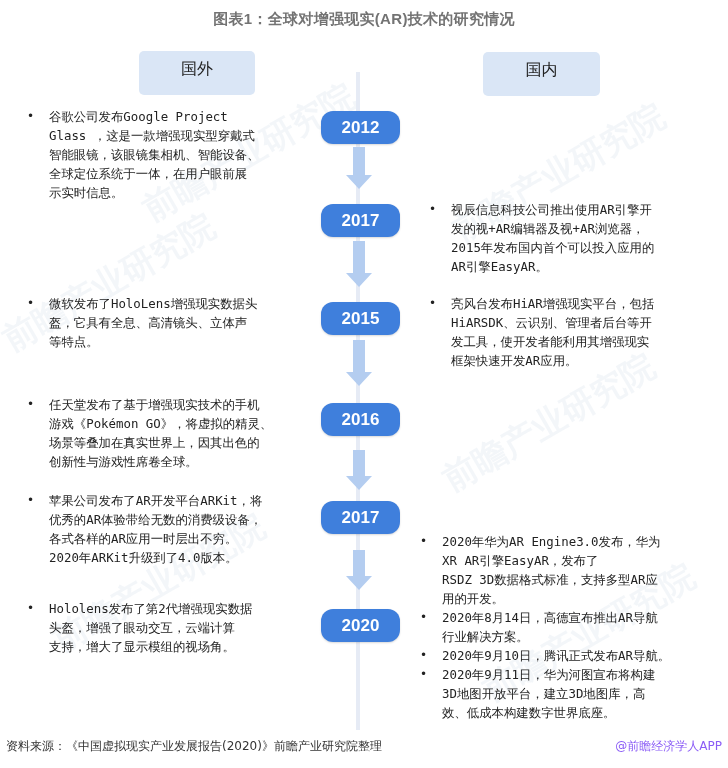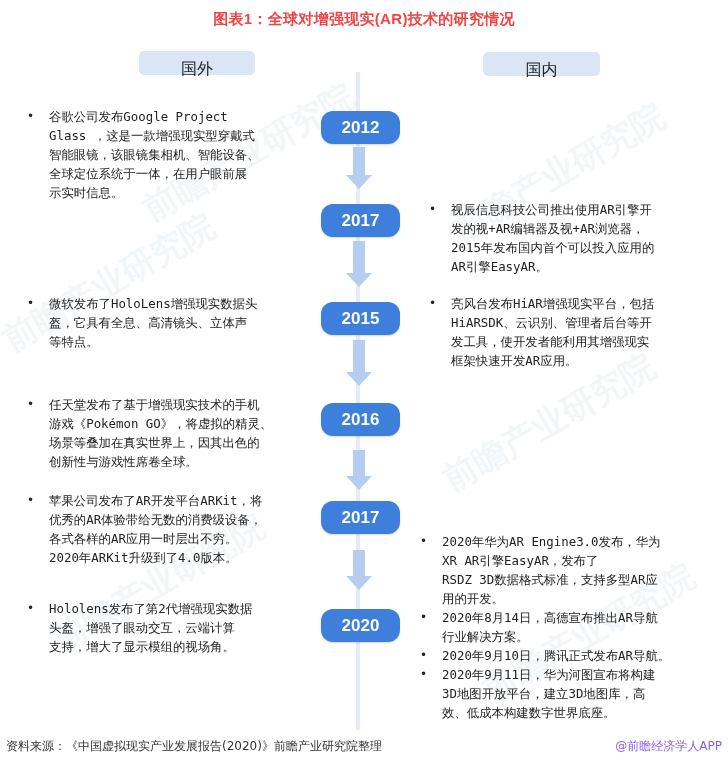--- a/index.html
+++ b/index.html
@@ -3,24 +3,24 @@
 <meta charset="utf-8">
 <style>
   html, body { margin:0; padding:0; }
   body {
     width:728px; height:768px; background:#ffffff; position:relative; overflow:hidden;
     font-family: "DejaVu Sans", sans-serif; color:#222;
   }
   .title {
     position:absolute; top:10px; left:0; width:728px; text-align:center;
     font-family:"Liberation Sans", "DejaVu Sans", sans-serif; font-weight:bold;
-    font-size:15px; color:#ef4444; letter-spacing:0.3px;
+    font-size:15px; color:#737373; letter-spacing:0.3px;
   }
   .col-header {
-    position:absolute; height:24px; line-height:36px; text-align:center;
+    position:absolute; height:44px; line-height:36px; text-align:center;
     background:#dae6f6; border-radius:5px; font-size:16px; color:#222;
   }
   .center-line {
     position:absolute; left:356px; top:72px; width:4px; height:658px; background:#e6ebf5;
   }
   .year {
     position:absolute; left:321px; width:79px; height:33px; line-height:33px;
     background:#3f7fdc; color:#fff; border-radius:12px; text-align:center;
     font-family:"Liberation Sans", "DejaVu Sans", sans-serif; font-weight:bold; font-size:17px;
     box-shadow:0 1px 2px rgba(0,0,0,0.15);

